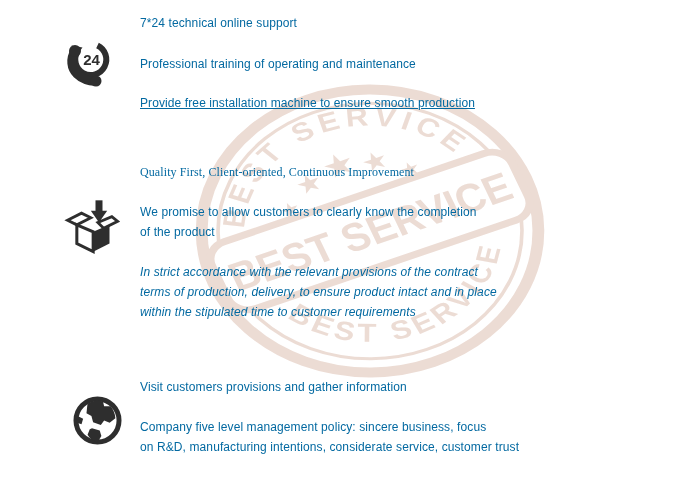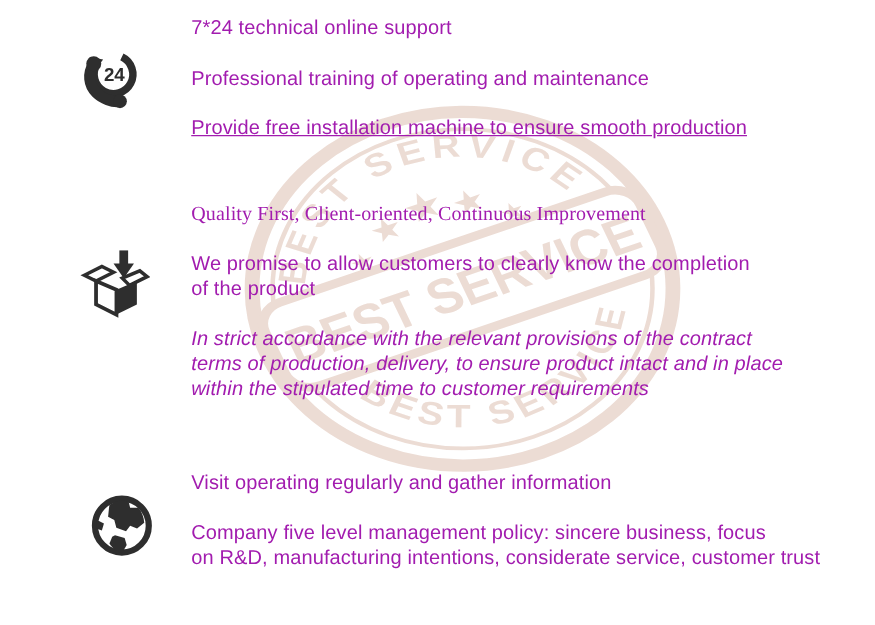--- a/index.html
+++ b/index.html
@@ -16,25 +16,25 @@
     width: 364px; height: 306px;
     z-index: 0;
     opacity: 0.85;
   }
   .wm-fill   { fill: #e9d6cd; }
   .wm-stroke { stroke: #e9d6cd; fill: none; }
   .section-icon { position: absolute; z-index: 2; }
   .section-icon svg { width: 100%; height: 100%; display: block; }
   .txt {
     position: absolute;
-    left: 153px;
+    left: 140px;
     z-index: 3;
-    font-size: 16px;
+    font-size: 12px;
     line-height: 20px;
-    color: #a21caf;
+    color: #0369a1;
     white-space: pre-line;
     letter-spacing: 0.1px;
   }
   .ic-dark { fill: #2e2e2e; }
   .ic-line { stroke: #2e2e2e; fill: none; }
   .ic-face { fill: #ffffff; stroke: #2e2e2e; }
 </style>
 </head>
 <body>
 
@@ -97,15 +97,15 @@
 within the stipulated time to customer requirements</div>
 
 <div class="section-icon" style="left:71px; top:393px; width:53px; height:55px;">
   <svg viewBox="0 0 48 48">
     <circle class="ic-face" cx="24" cy="24" r="19.5" stroke-width="4.5"></circle>
     <path class="ic-dark" d="M15,9 c4,-3 10,-4 14,-2 l1,4 6,0 c2.5,3 4,7 4.2,11 l-5.2,4 -5,-2 -3,4 -7,-2.5 -1.5,-5.5 -4.5,-2.5 c0.5,-3.5 0.5,-6 1,-8.5 z"></path>
     <path class="ic-dark" d="M19,31 l7,2 1.5,5 -3.5,6 c-3.5,-1 -7,-3.5 -9,-7 l2,-5 z"></path>
     <path class="ic-dark" d="M6,20 l5,2.5 -1.5,5 -4,-1.5 c-0.3,-2 -0.2,-4 0.5,-6 z"></path>
   </svg>
 </div>
-<div class="txt" style="top:377px;">Visit operating regularly and gather information</div>
+<div class="txt" style="top:377px;">Visit customers provisions and gather information</div>
 <div class="txt" style="top:417px;">Company five level management policy: sincere business, focus
 on R&amp;D, manufacturing intentions, considerate service, customer trust</div>
 
 </body></html>

